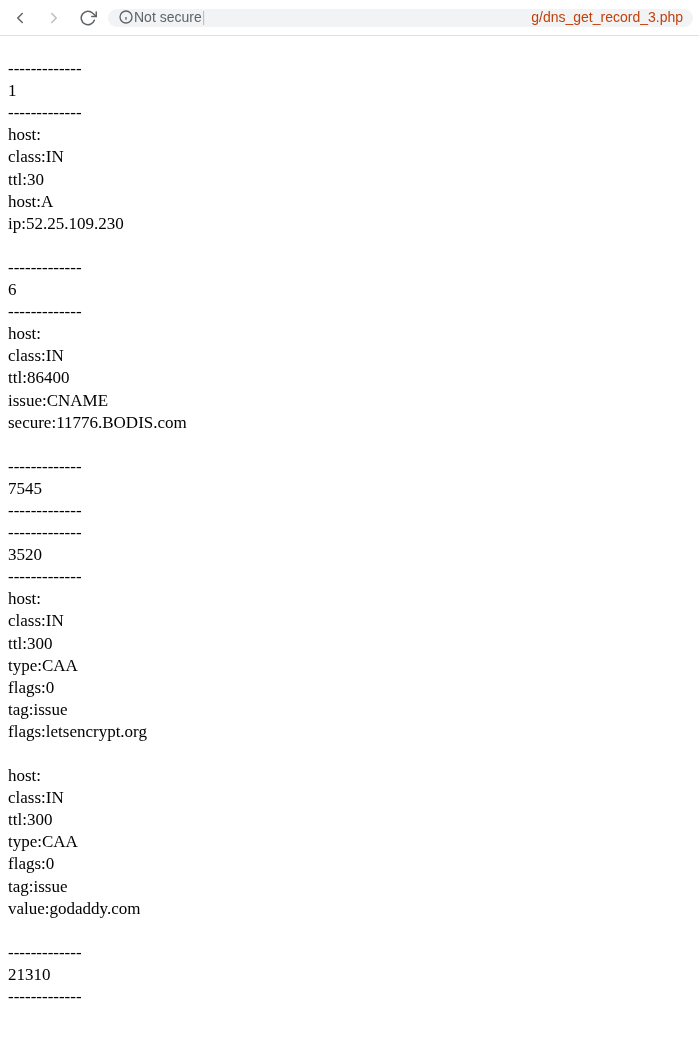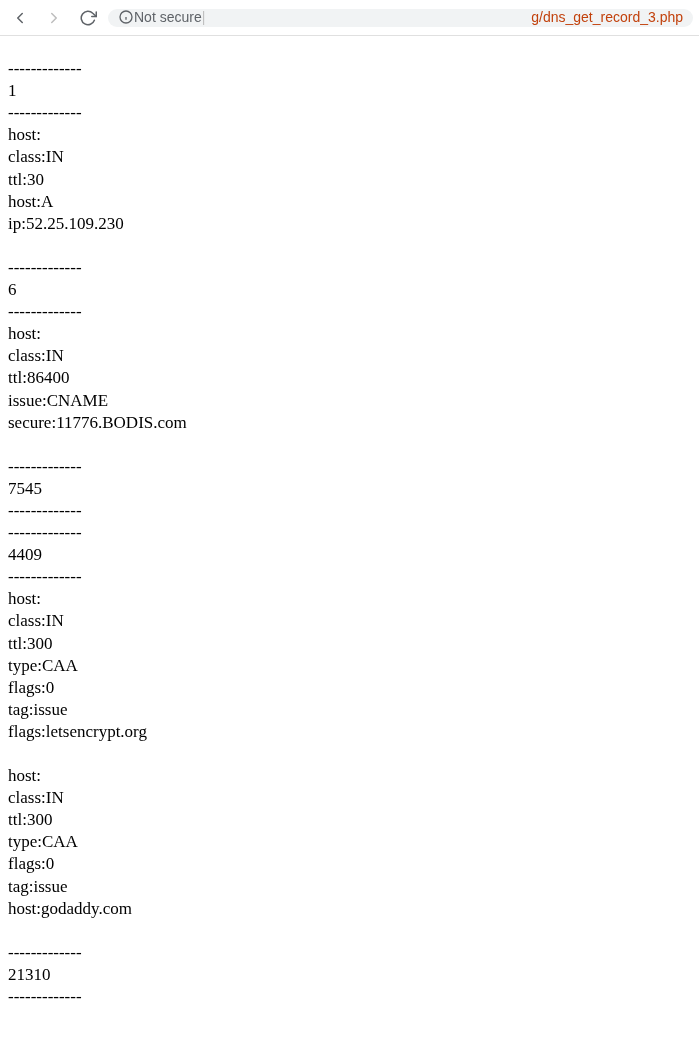--- a/index.html
+++ b/index.html
@@ -118,34 +118,34 @@
 <span>host:</span>
 <span>class:IN</span>
 <span>ttl:86400</span>
 <span>issue:CNAME</span>
 <span>secure:11776.BODIS.com</span>
 
 <span>-------------</span>
 <span>7545</span>
 <span>-------------</span>
 <span>-------------</span>
-<span>4409</span>
+<span>3520</span>
 <span>-------------</span>
 <span>host:</span>
 <span>class:IN</span>
 <span>ttl:300</span>
 <span>type:CAA</span>
 <span>flags:0</span>
 <span>tag:issue</span>
 <span>flags:letsencrypt.org</span>
 
 <span>host:</span>
 <span>class:IN</span>
 <span>ttl:300</span>
 <span>type:CAA</span>
 <span>flags:0</span>
 <span>tag:issue</span>
-<span>host:godaddy.com</span>
+<span>value:godaddy.com</span>
 
 <span>-------------</span>
 <span>21310</span>
 <span>-------------</span>
 </div>
 
 </body></html>

